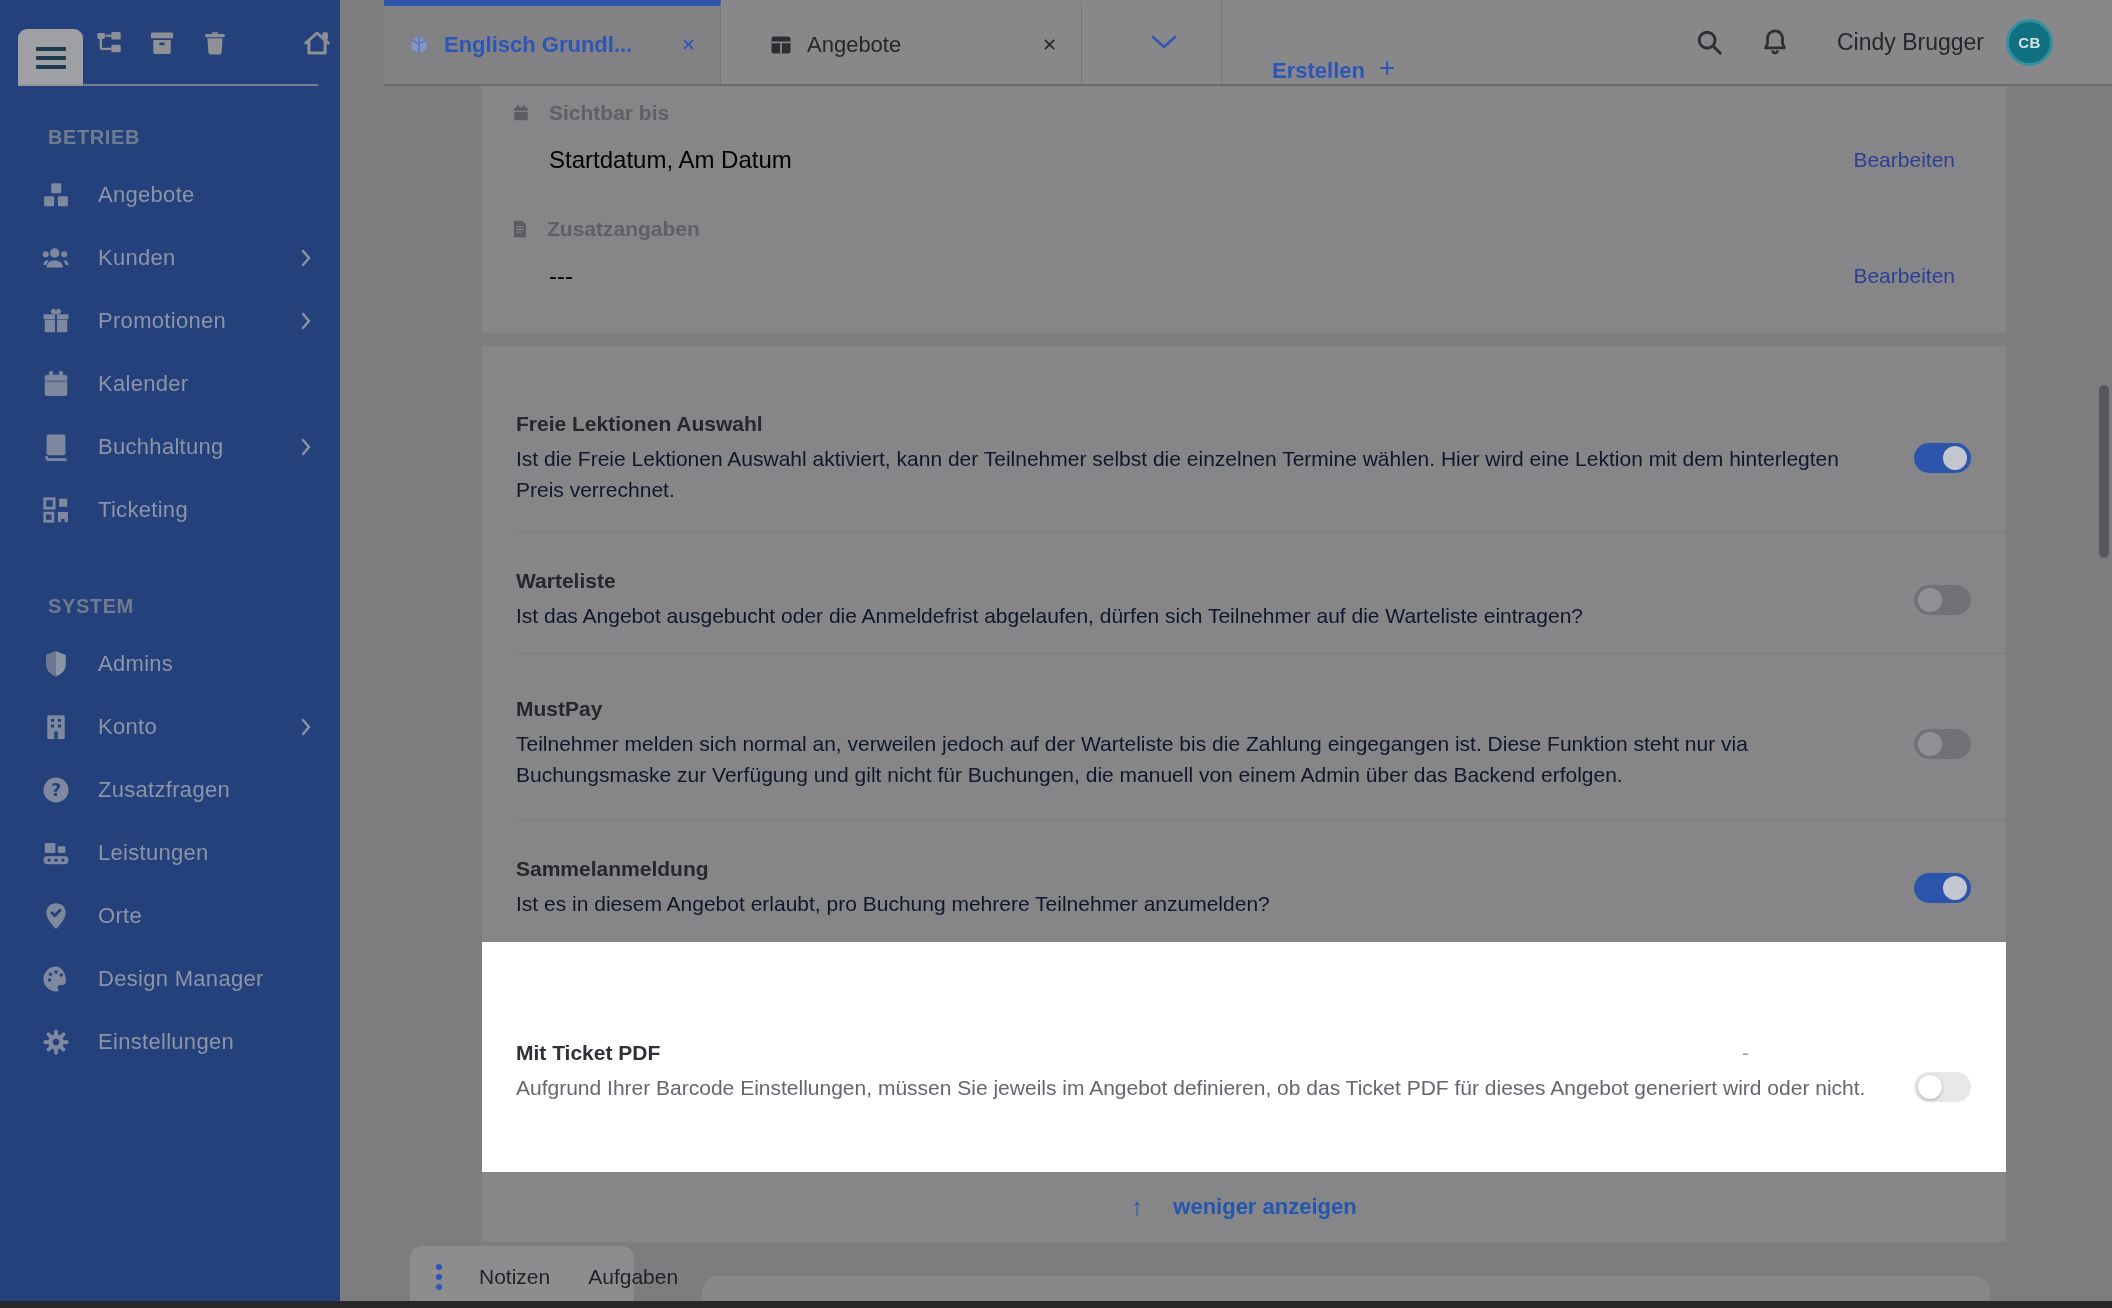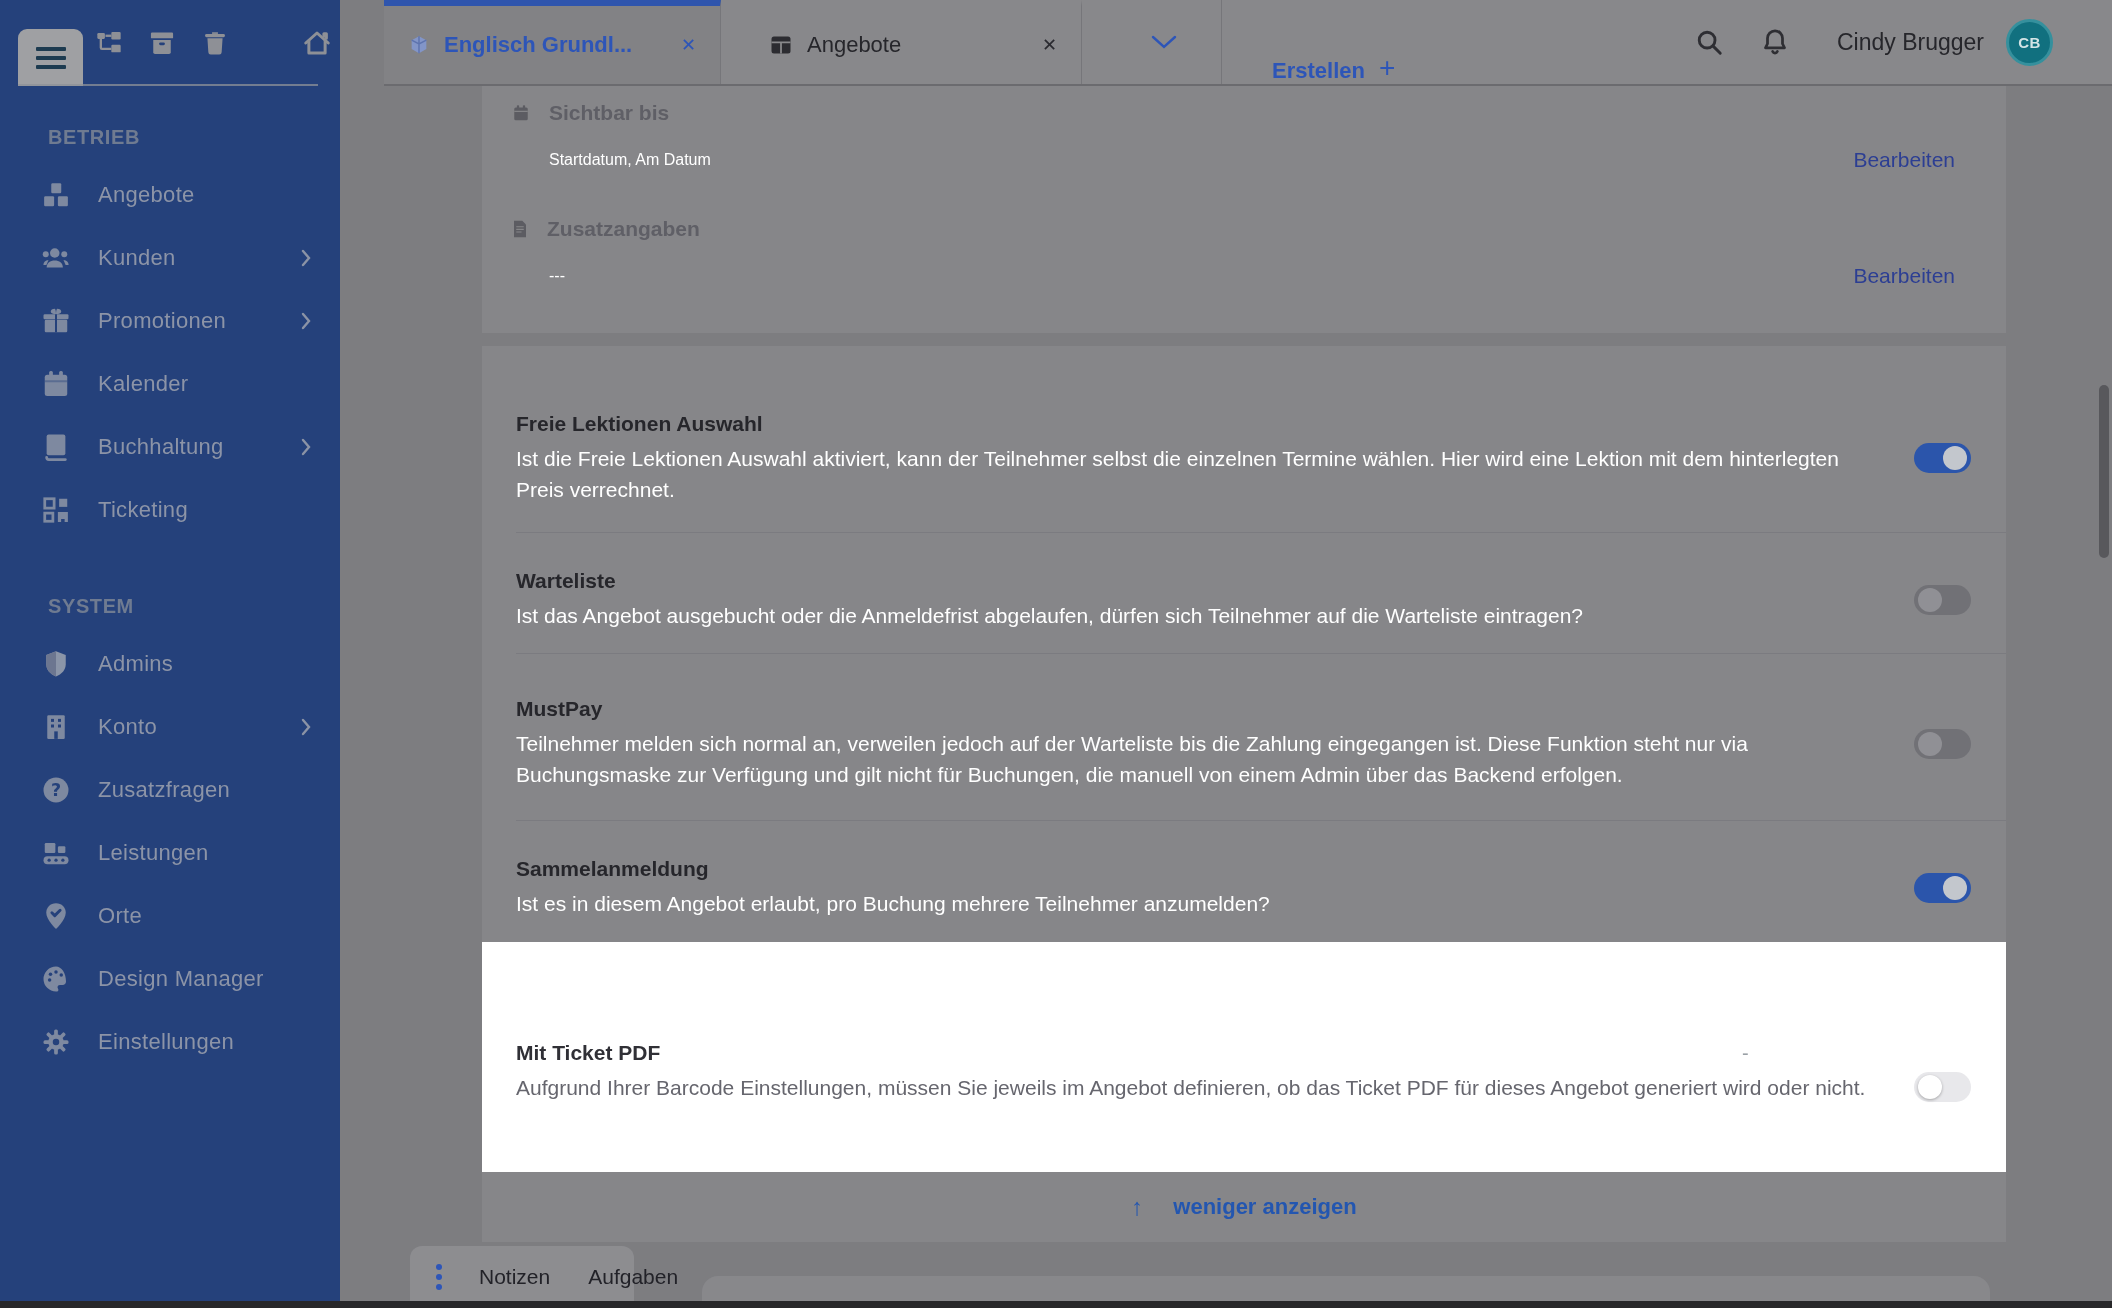--- a/index.html
+++ b/index.html
@@ -45,27 +45,27 @@
   .username{font-size:23px;color:#26262b;margin-right:22px;}
   .avatar{width:47px;height:47px;border-radius:50%;background:#11707f;border:3px solid #35909d;box-sizing:border-box;display:flex;align-items:center;justify-content:center;color:#d3e4e6;font-size:15px;font-weight:bold;letter-spacing:.5px;}
   
   .content{position:absolute;left:384px;top:86px;width:1728px;height:1222px;background:#7d7d80;}
   .card{position:absolute;left:98px;width:1524px;background:#868689;}
   .card1{top:0;height:247px;padding:10px 51px 0 30px;box-sizing:border-box;}
   .info-group{margin-bottom:30px;}
   .info-label{display:flex;align-items:center;height:34px;}
   .info-label .ilabel{margin-left:19px;font-size:21px;font-weight:bold;color:#5f5f66;}
   .info-value-row{display:flex;align-items:center;height:44px;margin-top:8px;}
-  .info-value{margin-left:37px;font-size:16px;color:#ffffff;}
+  .info-value{margin-left:37px;font-size:24px;color:#000000;}
   .edit-link{margin-left:auto;font-size:21px;color:#2c3e93;cursor:pointer;}
   .card2{top:260px;height:896px;}
   .sec{position:absolute;left:0;right:0;display:flex;align-items:center;padding:14px 35px 0 34px;box-sizing:border-box;}
   .sec .stext{width:1370px;}
   .stitle{font-size:21px;font-weight:bold;color:#26262b;margin:0 0 7px 0;}
-  .sdesc{font-size:21px;color:#ffffff;line-height:31px;margin:0;}
+  .sdesc{font-size:21px;color:#0f172a;line-height:31px;margin:0;}
   .divider{position:absolute;left:34px;right:0;height:1px;background:#737378;opacity:.55;}
   .sec.highlight{background:#ffffff;left:0;right:0;align-items:center;padding-top:30px;}
   .sec.highlight .stitle{color:#303036;}
   .sec.highlight .sdesc{color:#66666e;}
   .toggle{width:57px;height:30px;border-radius:15px;position:relative;flex:none;margin-left:auto;cursor:pointer;}
   .toggle .knob{position:absolute;top:3px;width:24px;height:24px;border-radius:50%;}
   .toggle.on{background:#2b55ab;}
   .toggle.on .knob{right:4px;background:#c3c7cd;}
   .toggle.off{background:#717176;}
   .toggle.off .knob{left:4px;background:#909095;}

